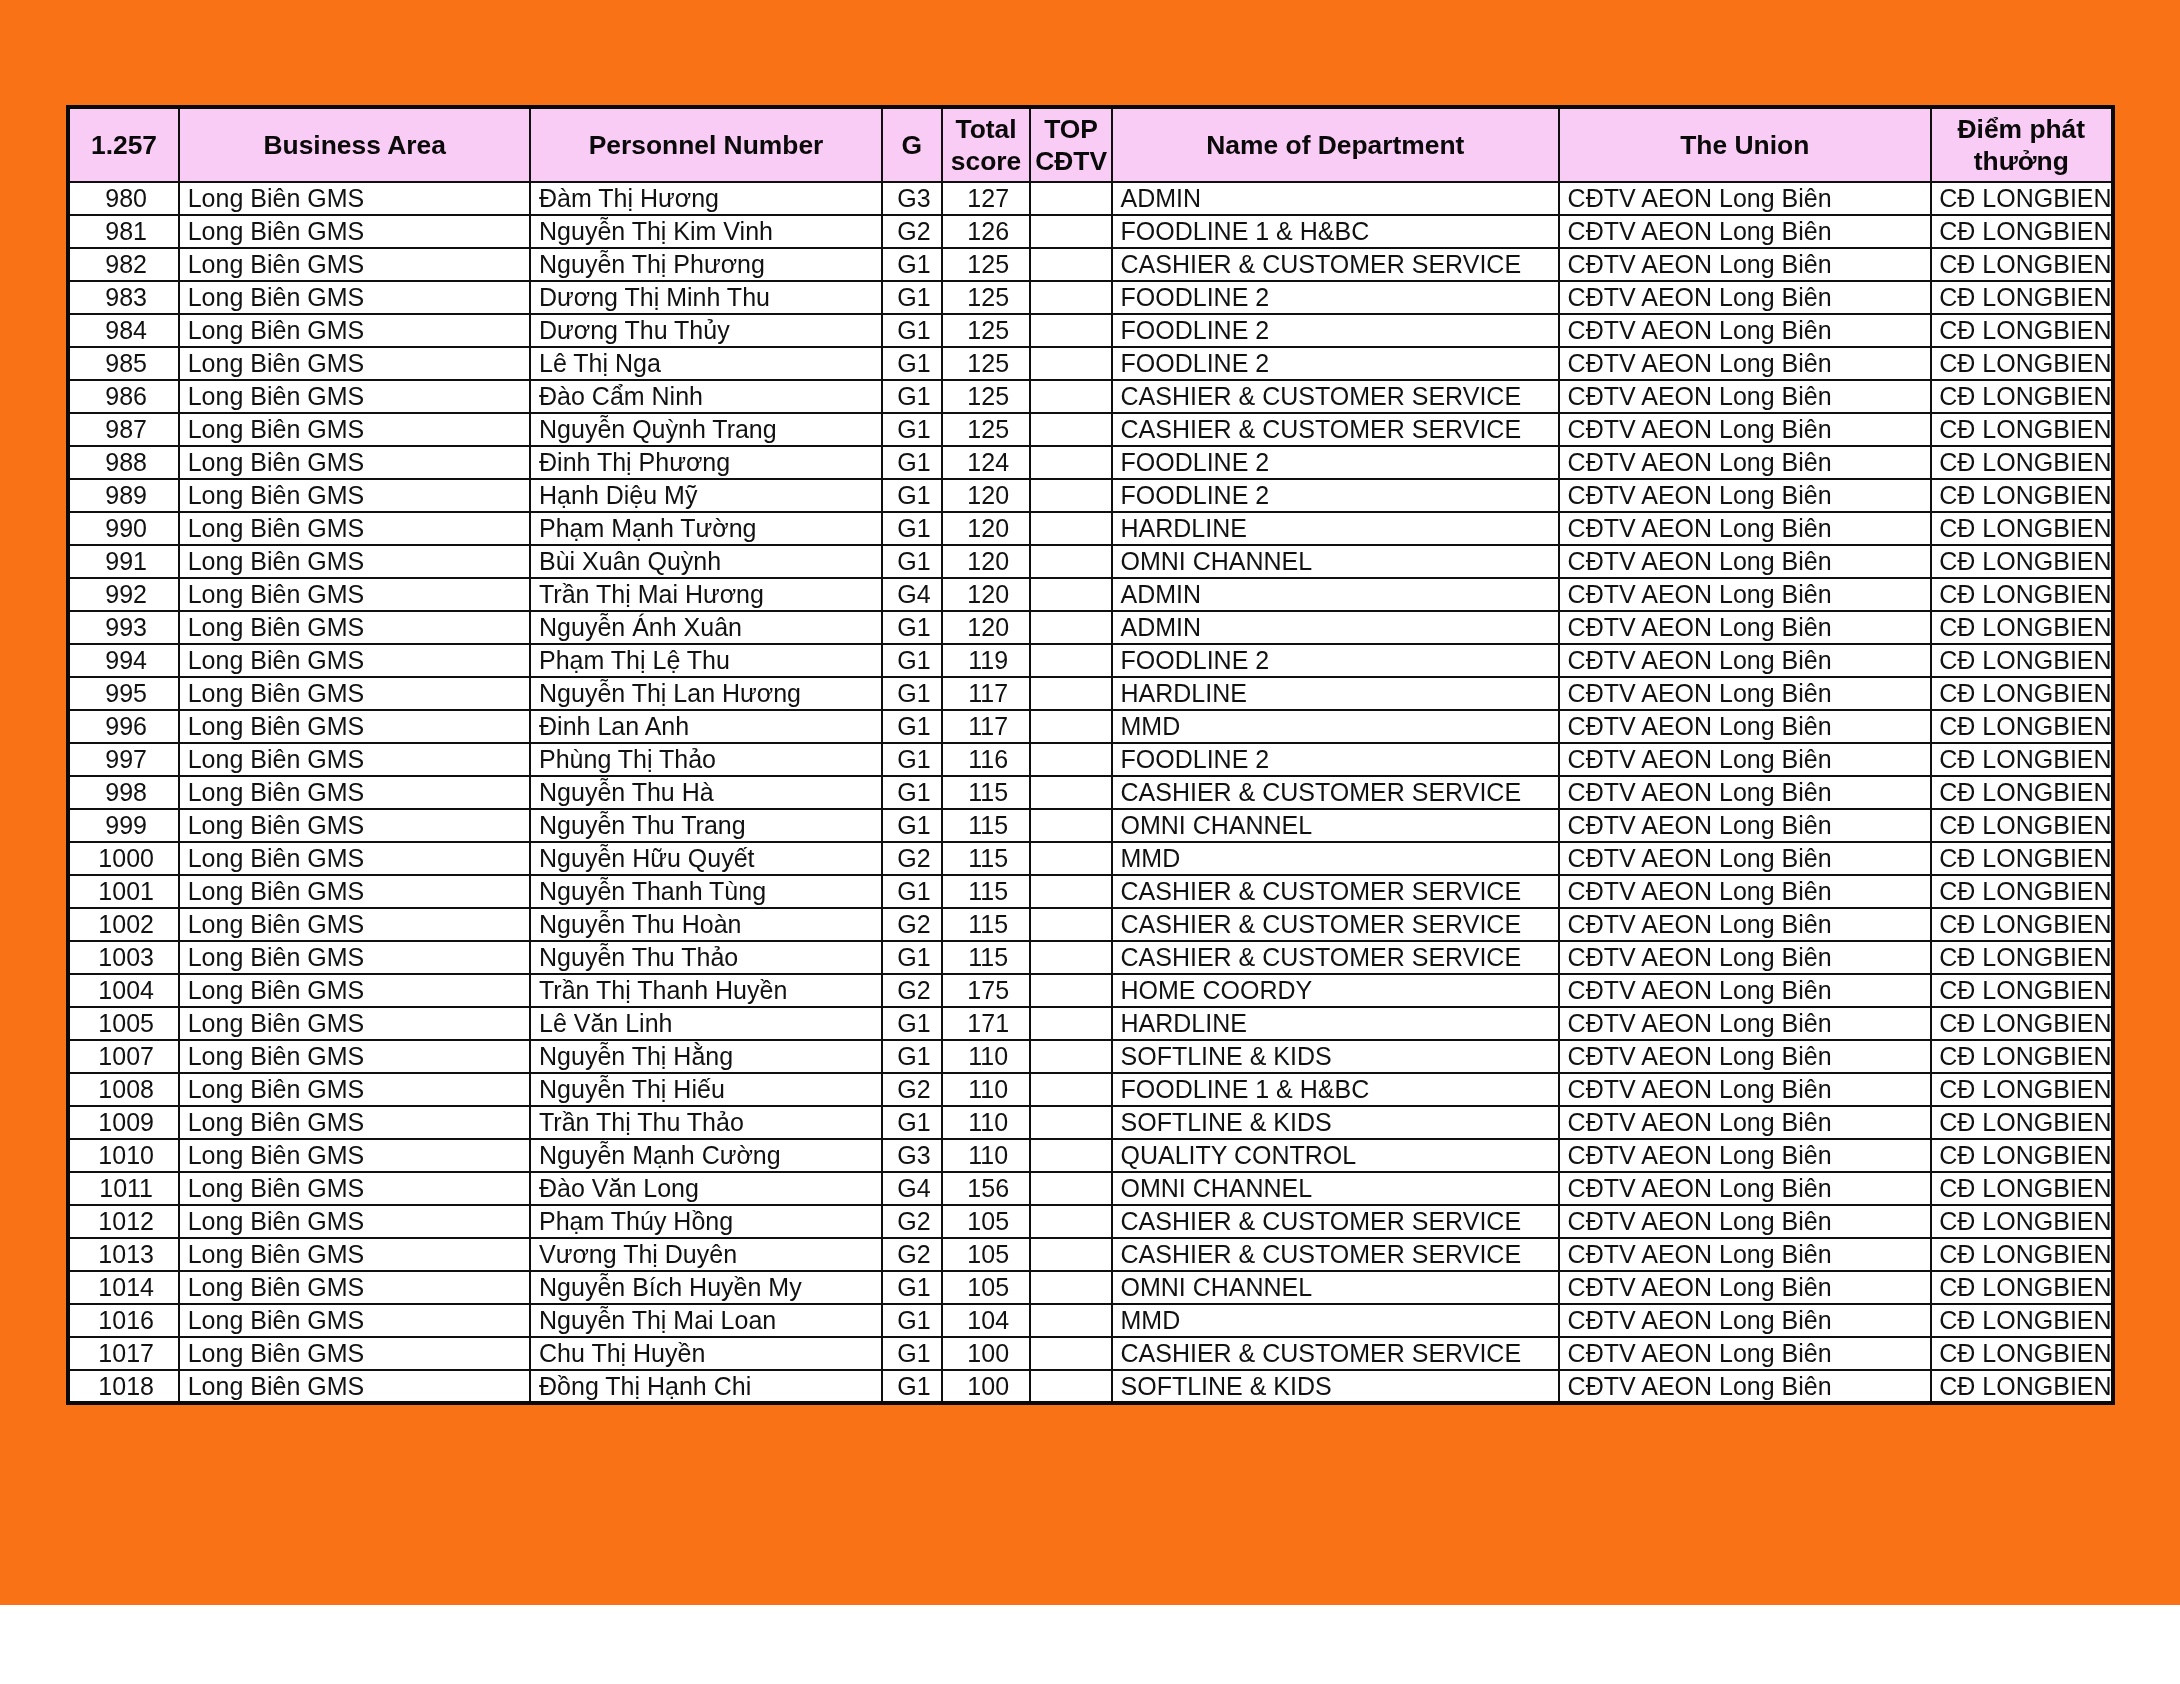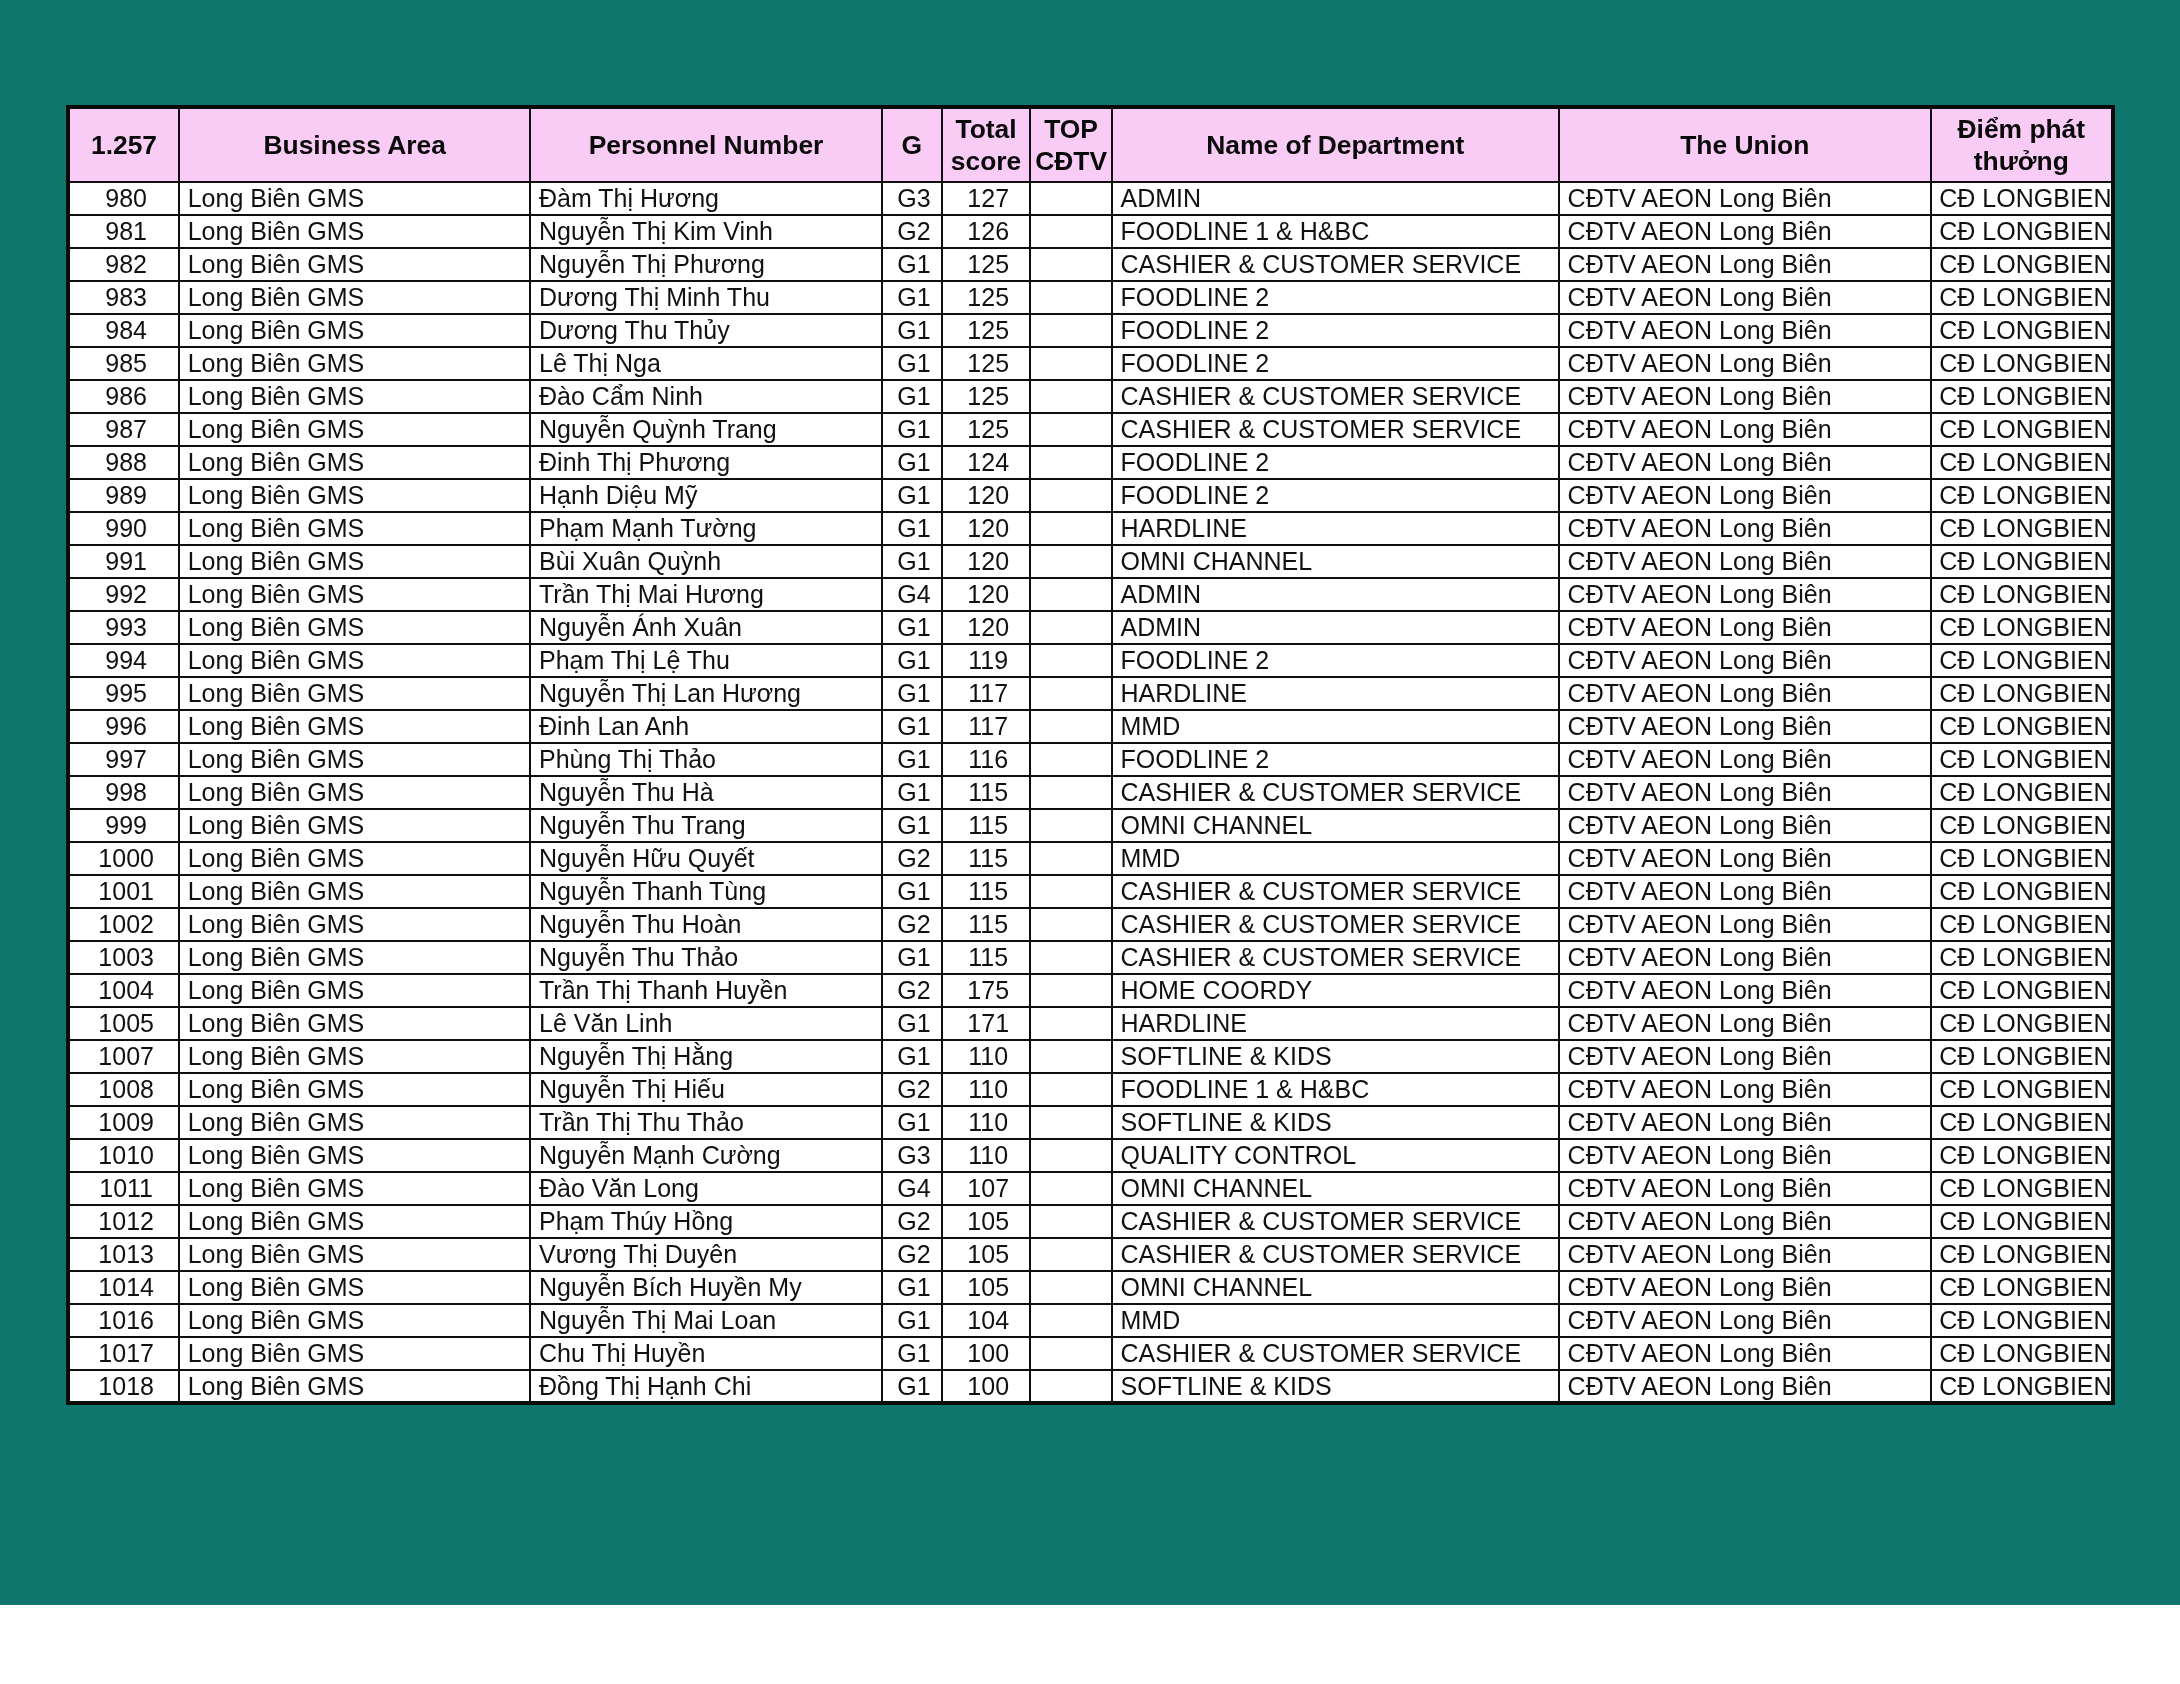--- a/index.html
+++ b/index.html
@@ -5,21 +5,21 @@
   html, body {
     margin: 0;
     padding: 0;
     background: #ffffff;
     font-family: "Liberation Sans", sans-serif;
   }
   .page {
     position: relative;
     width: 2181px;
     height: 1605px;
-    background: #0f766e;
+    background: #f97316;
     overflow: hidden;
   }
   table.score-table {
     position: absolute;
     left: 66px;
     top: 105px;
     width: 2049px;
     border-collapse: collapse;
     table-layout: fixed;
     border: 4.3px solid #0a0a0a;
@@ -437,21 +437,21 @@
     <td class="c-top"></td>
     <td class="c-dept">QUALITY CONTROL</td>
     <td class="c-union">CĐTV AEON Long Biên</td>
     <td class="c-diem">CĐ LONGBIEN</td>
   </tr>
         <tr>
     <td class="c-no">1011</td>
     <td class="c-area">Long Biên GMS</td>
     <td class="c-name">Đào Văn Long</td>
     <td class="c-g">G4</td>
-    <td class="c-score">107</td>
+    <td class="c-score">156</td>
     <td class="c-top"></td>
     <td class="c-dept">OMNI CHANNEL</td>
     <td class="c-union">CĐTV AEON Long Biên</td>
     <td class="c-diem">CĐ LONGBIEN</td>
   </tr>
         <tr>
     <td class="c-no">1012</td>
     <td class="c-area">Long Biên GMS</td>
     <td class="c-name">Phạm Thúy Hồng</td>
     <td class="c-g">G2</td>

